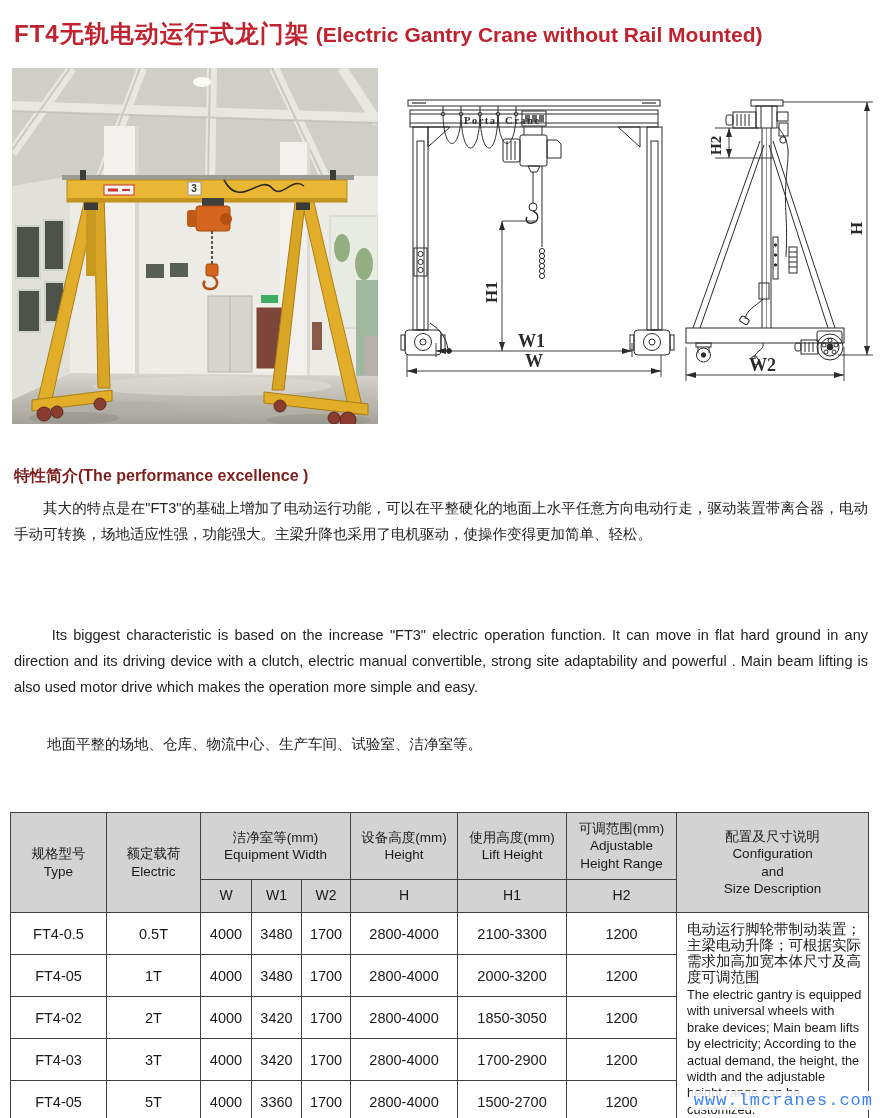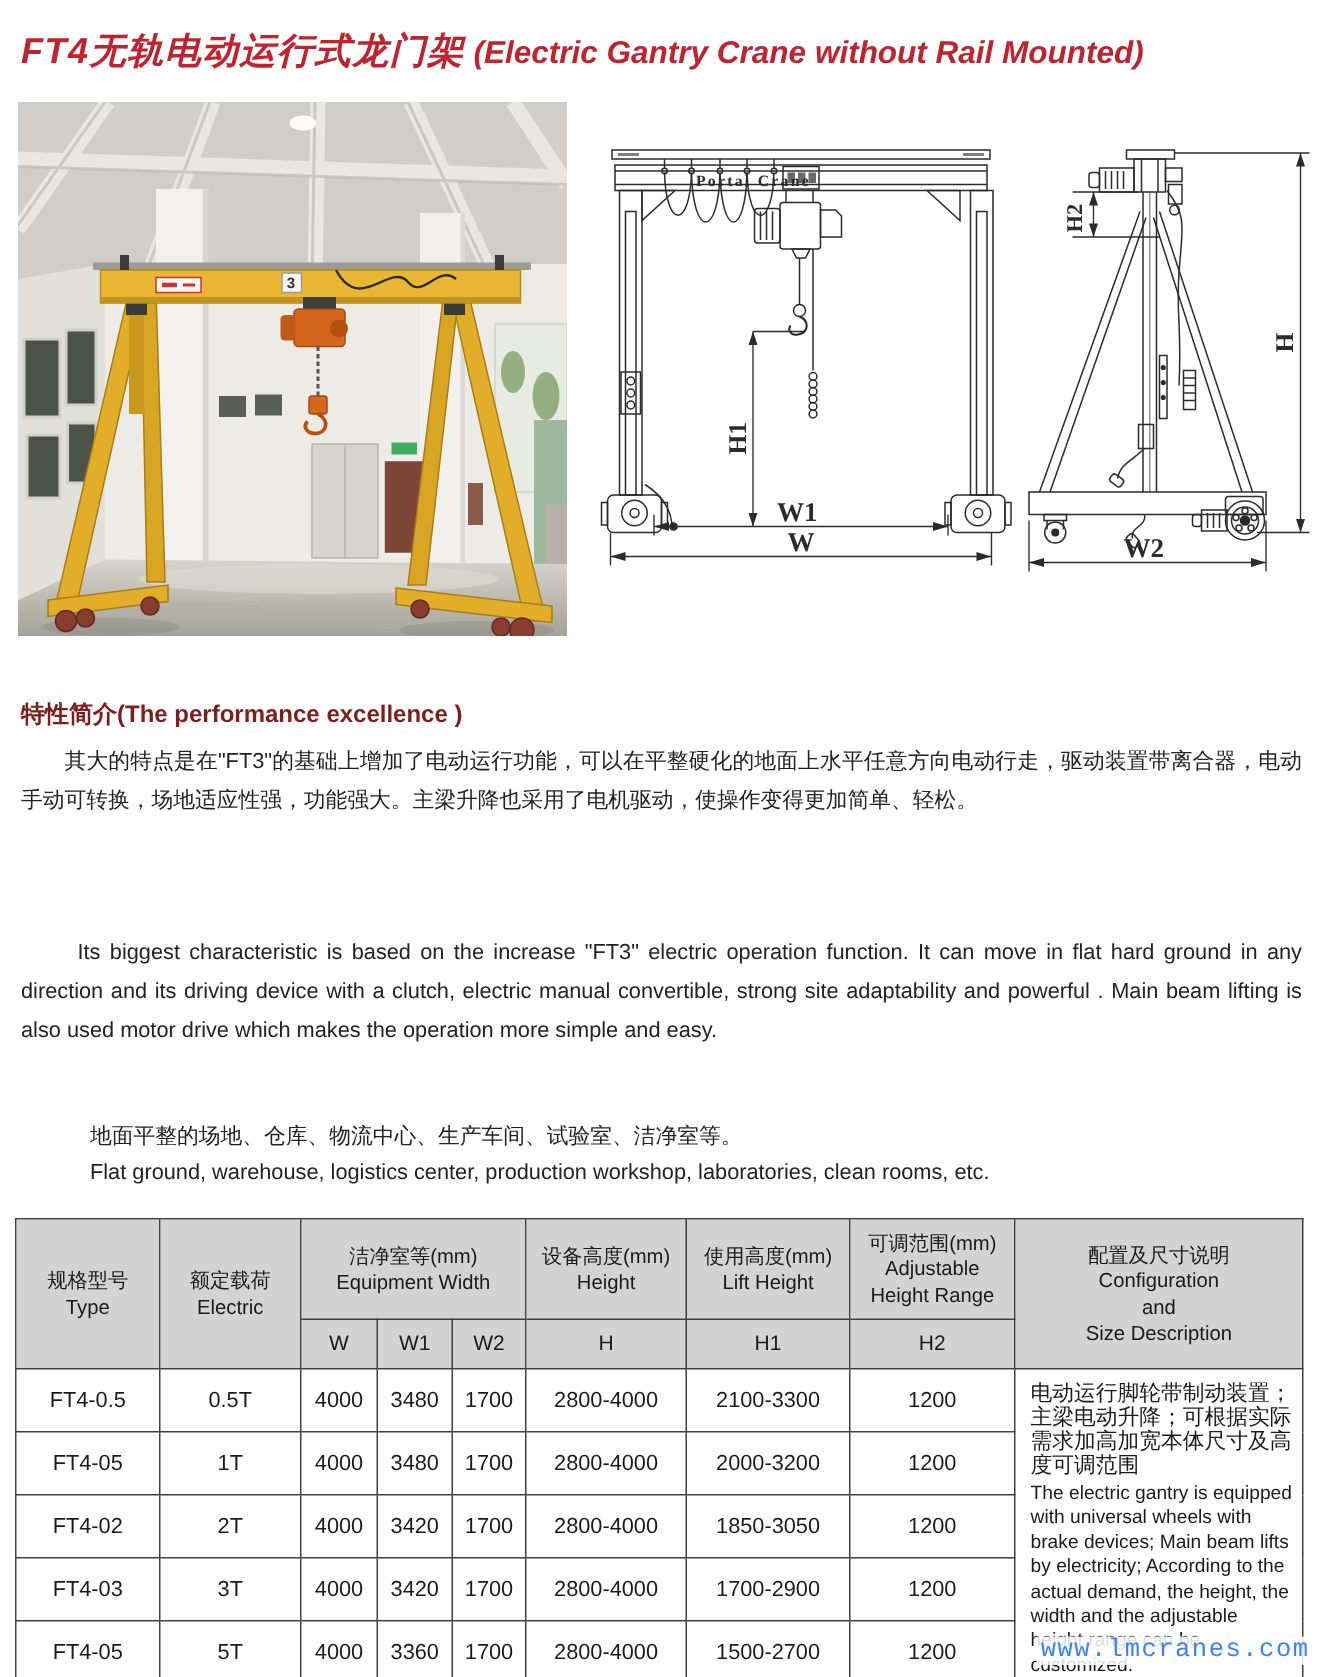--- a/index.html
+++ b/index.html
@@ -1,39 +1,39 @@
 <!DOCTYPE html>
 <html><head>
 <meta charset="utf-8">
 <style>
   html,body{margin:0;padding:0;background:#ffffff;}
   #page{position:relative;width:880px;height:1118px;background:#ffffff;overflow:hidden;
         font-family:"Liberation Sans",sans-serif;color:#1a1a1a;}
 
   
-  #title{position:absolute;left:14px;top:13px;margin:0;color:#C0232F;white-space:nowrap;font-style:italic;}
+  #title{position:absolute;left:14px;top:13px;margin:0;color:#C0232F;white-space:nowrap;}
   #title .zh{font-size:24px;font-weight:bold;letter-spacing:1px;}
   #title .en{font-size:21px;font-weight:bold;margin-left:6px;}
 
   
   #photo{position:absolute;left:12px;top:68px;width:366px;height:356px;}
 
   
   #front-drawing{position:absolute;left:400px;top:85px;width:275px;height:315px;}
   #side-drawing{position:absolute;left:683px;top:85px;width:195px;height:315px;}
   .dwg text{fill:#2b2b2b;font-family:"Liberation Serif",serif;font-weight:bold;}
 
   
   .sec-heading{position:absolute;left:14px;margin:0;font-size:16px;font-weight:bold;color:#7f1d1d;}
   #perf-heading{top:466px;}
   #occ-heading{top:697px;}
   .para{position:absolute;left:14px;width:854px;font-size:14.5px;color:#222;margin:0;text-align:justify;}
   #perf-zh{top:496px;line-height:25.5px;text-indent:2em;}
   #perf-en{top:606px;line-height:26px;text-indent:2.6em;margin-top:16px;}
-  .line{position:absolute;left:43px;font-size:14.5px;color:#222;margin:17px;}
+  .line{position:absolute;left:43px;font-size:14.5px;color:#222;margin:4px;}
   #occ-zh{top:731px;}
   #occ-en{top:757px;}
 
   
   #spec-table{position:absolute;left:10px;top:812px;width:858px;border-collapse:collapse;
               table-layout:fixed;font-size:14.5px;}
   #spec-table th,#spec-table td{border:1px solid #404040;text-align:center;vertical-align:middle;
               padding:0;overflow:hidden;}
   #spec-table{border:1.5px solid #333;}
   #spec-table thead th{background:#D3D3D3;font-weight:normal;font-size:13.5px;line-height:17.5px;}
@@ -366,21 +366,20 @@
     <text transform="translate(38,70) rotate(-90)" font-size="15">H2</text>
     <text transform="translate(179,150) rotate(-90)" font-size="17">H</text>
     <text x="66" y="286" font-size="18">W2</text>
   </svg>
 
   <h2 class="sec-heading" id="perf-heading">特性简介(The performance excellence )</h2>
   <p class="para" id="perf-zh">其大的特点是在"FT3"的基础上增加了电动运行功能，可以在平整硬化的地面上水平任意方向电动行走，驱动装置带离合器，电动手动可转换，场地适应性强，功能强大。主梁升降也采用了电机驱动，使操作变得更加简单、轻松。</p>
   <p class="para" id="perf-en">Its biggest characteristic is based on the increase "FT3" electric operation function. It can move in flat hard ground in any direction and its driving device with a clutch, electric manual convertible, strong site adaptability and powerful . Main beam lifting is also used motor drive which makes the operation more simple and easy.</p>
 
   <p class="line" id="occ-zh">地面平整的场地、仓库、物流中心、生产车间、试验室、洁净室等。</p>
-  <p class="line" id="occ-en">Flat ground, warehouse, logistics center, production workshop, laboratories, clean rooms, etc.</p>
 
   <table id="spec-table">
     <colgroup>
       <col style="width:96px">
         <col style="width:94px">
         <col style="width:51px">
         <col style="width:50px">
       <col style="width:49px">
         <col style="width:107px">
         <col style="width:109px">

